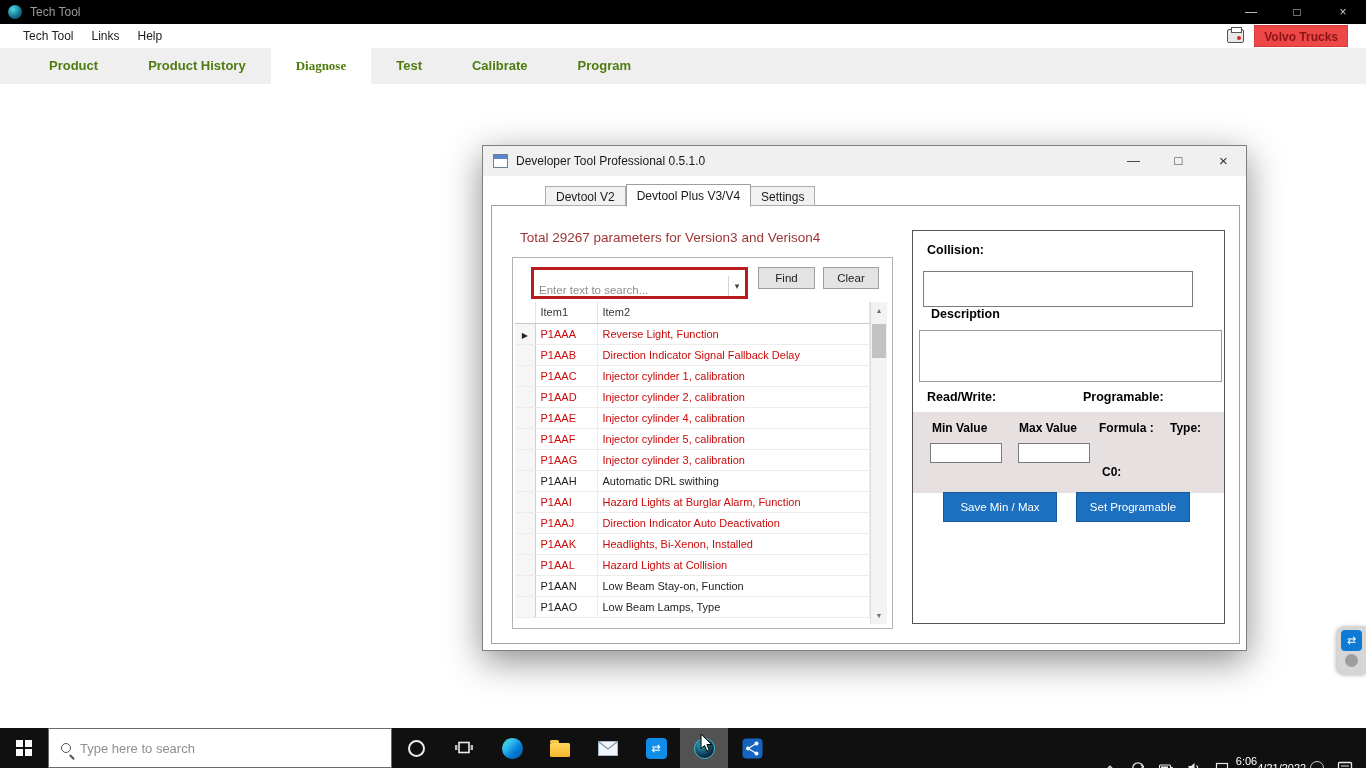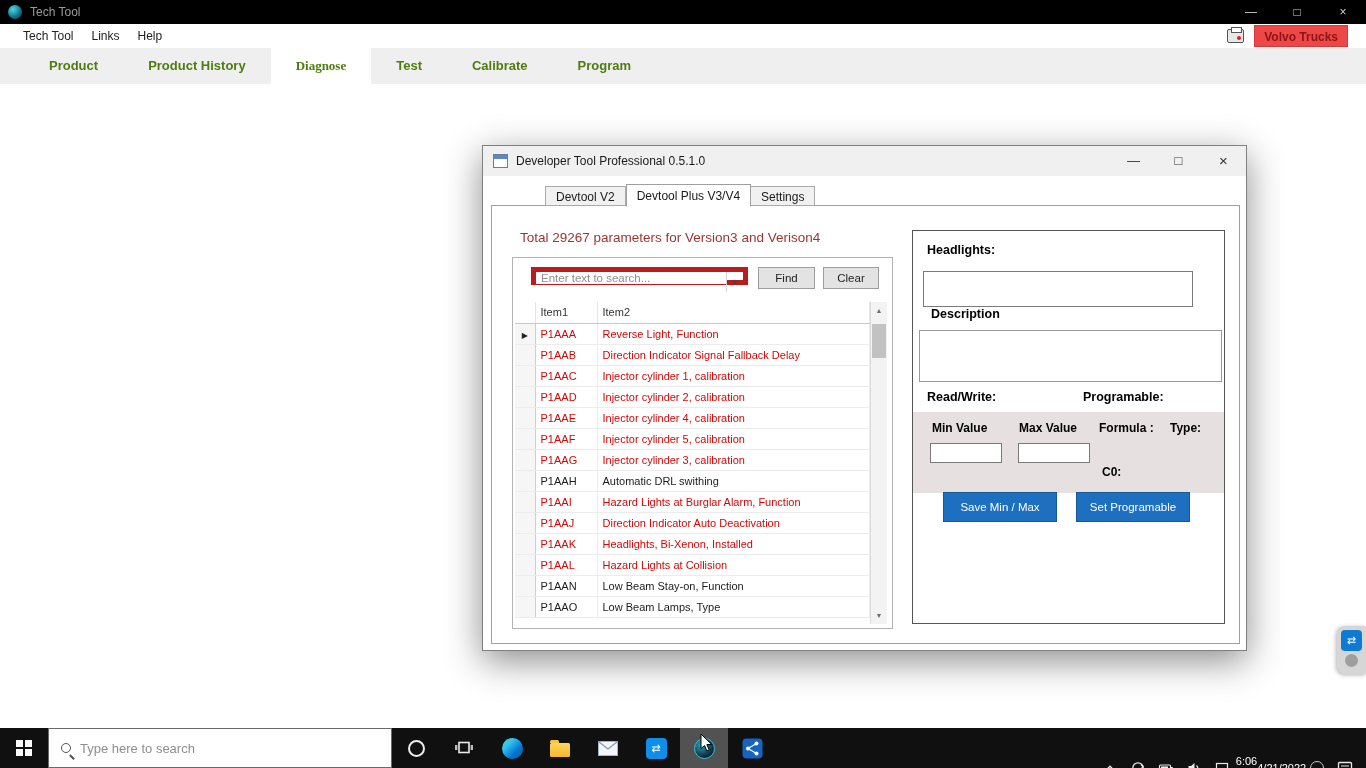--- a/index.html
+++ b/index.html
@@ -51,22 +51,22 @@
              background:#f1f1f1; border:1px solid #ababab; border-left:none; }
   .dlg-tab:first-child { border-left:1px solid #ababab; }
   .dlg-tab.active { height:23px; line-height:23px; background:#fff; border:1px solid #9f9f9f;
                     border-bottom:1px solid #fff; margin-bottom:-1px; }
   #dlg-page { position:absolute; left:8px; top:59px; width:749px; height:439px;
               border:1px solid #9f9f9f; background:#fff; }
 
   #dlg-summary { position:absolute; left:28px; top:24px; font-size:13.5px; color:#9c3434; }
 
   #left-group { position:absolute; left:20px; top:51px; width:381px; height:372px; border:1px solid #b3b3b3; }
-  #search-combo { position:absolute; left:18px; top:9px; width:217px; height:18px; border:5px solid #b91c1c;
-                  background:#fff; display:flex; align-items:flex-start; }
+  #search-combo { position:absolute; left:18px; top:9px; width:217px; height:32px; border:3px solid #b91c1c;
+                  background:#fff; display:flex; align-items:flex-end; }
   #search-combo input { flex:1; border:none; outline:none; font-size:11.5px; padding:0 5px;
                         font-family:"Liberation Sans", sans-serif; color:#222; min-width:0; }
   #search-combo .arrow { width:17px; text-align:center; font-size:9px; color:#444; border-left:1px solid #d5d5d5; line-height:20px; }
   input::placeholder { color:#8f8f8f; opacity:1; }
   .win-btn { position:absolute; top:9px; height:22px; background:#e3e3e3; border:1px solid #9d9d9d;
              font-size:11.5px; color:#222; font-family:"Liberation Sans", sans-serif; }
   #find-btn { left:245px; width:57px; }
   #clear-btn { left:310px; width:56px; }
 
   #table-wrap { position:absolute; left:2px; top:44px; width:372px; height:322px; overflow:hidden; background:#fff; }
@@ -294,21 +294,21 @@
         </table>
         <div id="vscroll">
           <div class="sb-btn">▲</div>
           <div id="sb-thumb"></div>
           <div class="sb-btn down">▼</div>
         </div>
       </div>
     </div>
 
     <div id="right-group">
-      <span class="blabel" style="left:14px; top:12px;">Headlights:</span>
+      <span class="blabel" style="left:14px; top:12px;">Collision:</span>
       <input id="param-input" style="">
       <span class="blabel" style="left:18px; top:76px;">Description</span>
       <textarea id="desc-input" style=""></textarea>
       <span class="blabel" style="left:14px; top:159px;">Read/Write:</span>
       <span class="blabel" style="left:170px; top:159px;">Programable:</span>
 
       <div id="minmax-panel">
         <span class="plabel" style="left:19px; top:9px;">Min Value</span>
         <span class="plabel" style="left:106px; top:9px;">Max Value</span>
         <span class="plabel" style="left:186px; top:9px;">Formula :</span>

